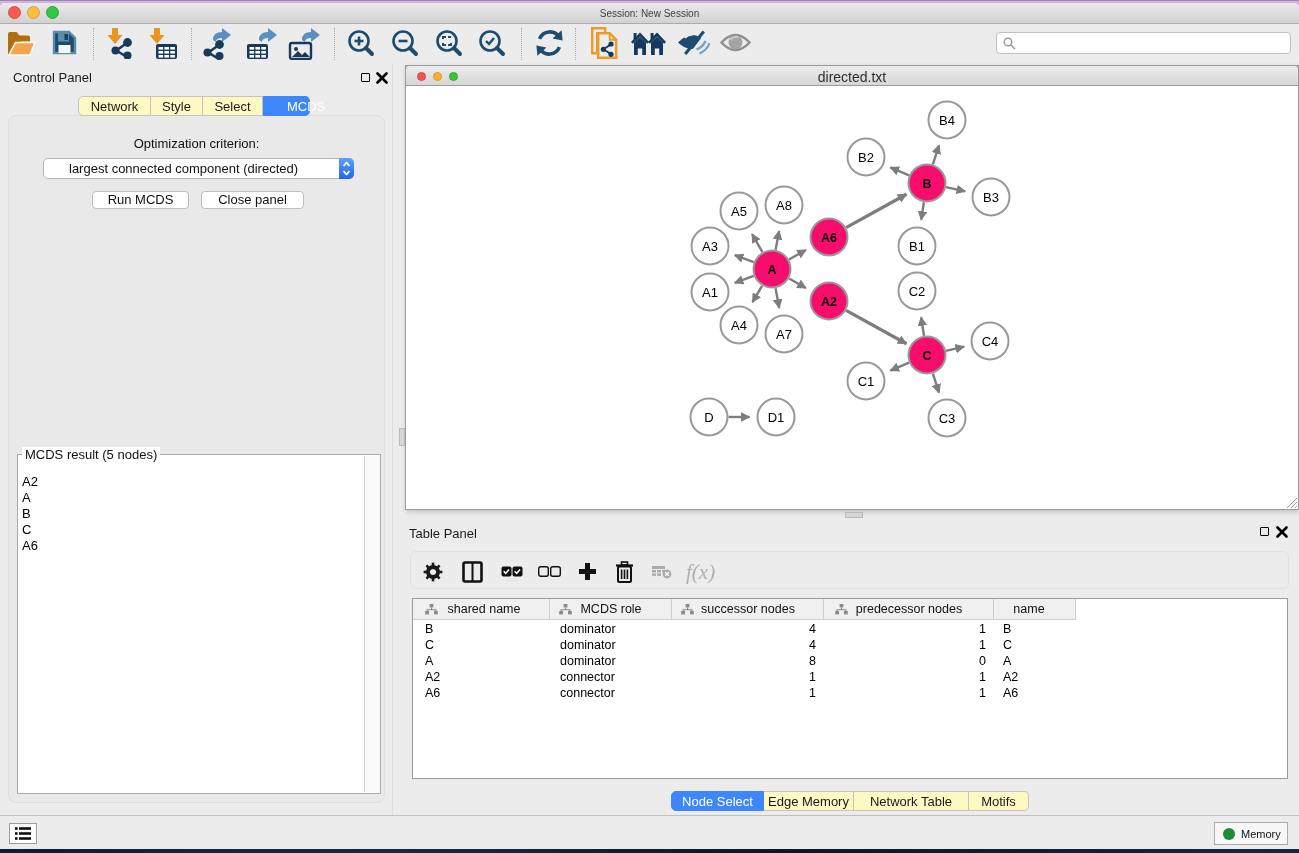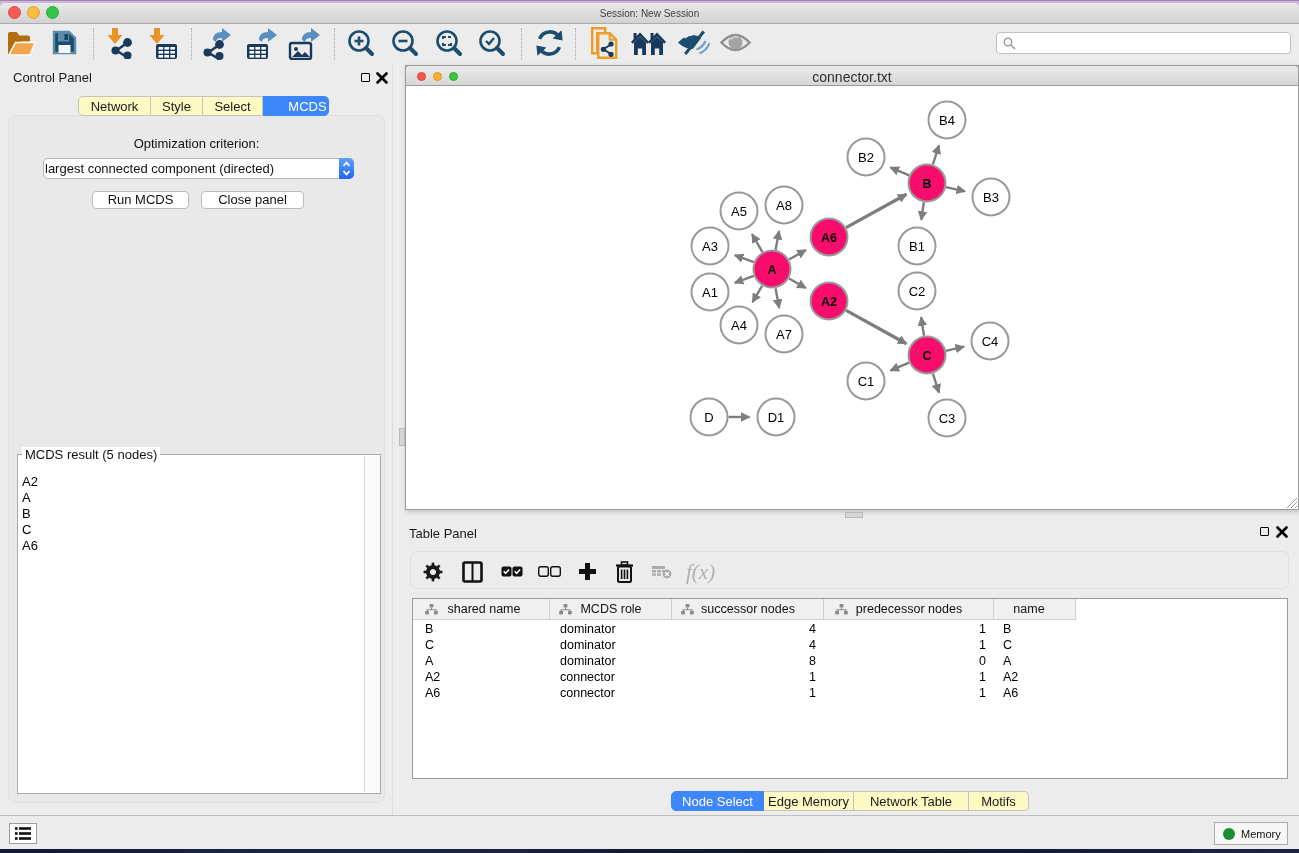--- a/index.html
+++ b/index.html
@@ -19,21 +19,21 @@
 
 #cpHead{top:70px;left:13px;font-size:13px;color:#1a1a1a;}
 .pfloat{width:9px;height:9px;border:1.5px solid #000;border-radius:1px;background:transparent;}
 .tabrow{display:flex;}
 .tab{height:20px;line-height:20px;font-size:13px;color:#1a1a1a;text-align:center;background:#fef9c3;border:1px solid #c3c3c3;border-left:none;}
 .tab.first{border-left:1px solid #c3c3c3;border-radius:5px 0 0 5px;}
 .tab.last{border-radius:0 5px 5px 0;}
 .tab.sel{background:#3e87fa;color:#fff;border-color:#3e87fa;}
 #cpBox{top:115px;left:8px;width:377px;height:688px;background:#e9e9e9;border:1px solid #dfdfdf;border-radius:8px;}
 #optLabel{top:136px;left:8px;width:377px;text-align:center;font-size:13px;color:#111;}
-#dropdown{top:158px;left:43px;width:311px;height:21px;background:#fff;border:1px solid #b5b5b5;border-radius:5px;font-size:13px;color:#111;line-height:19px;padding-left:1px;}
+#dropdown{top:158px;left:43px;width:311px;height:21px;background:#fff;border:1px solid #b5b5b5;border-radius:5px;font-size:13px;color:#111;line-height:19px;padding-left:25px;}
 #ddCap{top:158px;left:339px;width:15px;height:21px;background:linear-gradient(#5ea1f9,#2166f0);border-radius:0 5px 5px 0;}
 .btn{position:absolute;height:18px;background:#fff;border:1px solid #bdbdbd;border-radius:4px;font-size:13px;color:#111;text-align:center;line-height:16px;}
 
 #mcdsBox{top:454px;left:17px;width:364px;height:340px;background:#fff;border:1px solid #a9a9a9;}
 #mcdsLegend{top:447px;left:22px;background:#fff;padding:0 3px;font-size:13px;color:#111;}
 #mcdsScroll{top:456px;left:364px;width:16px;height:336px;background:#fafafa;border-left:1px solid #d4d4d4;}
 .mitem{position:absolute;left:22px;font-size:13px;color:#000;}
 #cpdiv{left:392px;top:64px;width:1px;height:751px;background:#dddddd;}
 
 #statusbar{left:0;top:815px;width:1299px;height:34px;background:#ececec;border-top:1px solid #bfbfbf;}
@@ -226,21 +226,21 @@
 <div id="cpHead" class="abs">Control Panel</div>
 <div class="abs pfloat" style="left:361px;top:73px;"></div>
 <svg class="abs" style="left:376px;top:72px;" width="12" height="12" viewBox="0 0 12 12">
     <path d="M1.5,1.5 L10.5,10.5 M10.5,1.5 L1.5,10.5" stroke="#000" stroke-width="2.6" stroke-linecap="round"></path>
   </svg>
 <div id="cpBox" class="abs"></div>
 <div class="abs tabrow" style="left:78px;top:96px;">
 <div class="tab first" style="width:73px;">Network</div>
 <div class="tab" style="width:52px;">Style</div>
 <div class="tab" style="width:60px;">Select</div>
-<div class="tab sel last" style="width:66px;padding-left:24px;">MCDS</div>
+<div class="tab sel last" style="width:47px;padding-left:24px;">MCDS</div>
 </div>
 <div id="optLabel" class="abs">Optimization criterion:</div>
 <div id="dropdown" class="abs">largest connected component (directed)</div>
 <div id="ddCap" class="abs"><svg width="15" height="21" viewBox="0 0 15 21">
       <path d="M4.5,8 L7.5,4.5 L10.5,8" fill="none" stroke="#fff" stroke-width="1.8" stroke-linejoin="round"></path>
       <path d="M4.5,13 L7.5,16.5 L10.5,13" fill="none" stroke="#fff" stroke-width="1.8" stroke-linejoin="round"></path>
     </svg></div>
 <div class="btn abs" style="left:92px;top:191px;width:97px;">Run MCDS</div>
 <div class="btn abs" style="left:201px;top:191px;width:103px;">Close panel</div>
 <div id="mcdsBox" class="abs"></div>
@@ -251,21 +251,21 @@
 <div class="mitem abs" style="top:506px;">B</div>
 <div class="mitem abs" style="top:522px;">C</div>
 <div class="mitem abs" style="top:538px;">A6</div>
 <div id="cpdiv" class="abs"></div>
 
 <div id="netwin" class="abs"></div>
 <div id="nettitle" class="abs">
 <span class="ntl" style="left:11px;background:#f3564e;border:0.5px solid #d9453d;"></span>
 <span class="ntl" style="left:27px;background:#f5b32c;border:0.5px solid #d99b23;"></span>
 <span class="ntl" style="left:43px;background:#3dc43e;border:0.5px solid #2fa832;"></span>
-<div id="netname">connector.txt</div>
+<div id="netname">directed.txt</div>
 </div>
 
 <div class="abs" style="left:399px;top:428px;width:6px;height:18px;background:#d6d6d6;border:1px solid #b9b9b9;"></div>
 <div class="abs" style="left:845px;top:512px;width:18px;height:6px;background:#d6d6d6;border:1px solid #b9b9b9;"></div>
 
 <svg class="abs" style="left:1284px;top:495px;" width="14" height="14" viewBox="0 0 14 14">
     <g stroke="#9a9a9a" stroke-width="1">
       <line x1="13" y1="3" x2="3" y2="13"></line>
       <line x1="13" y1="7" x2="7" y2="13"></line>
       <line x1="13" y1="11" x2="11" y2="13"></line>

